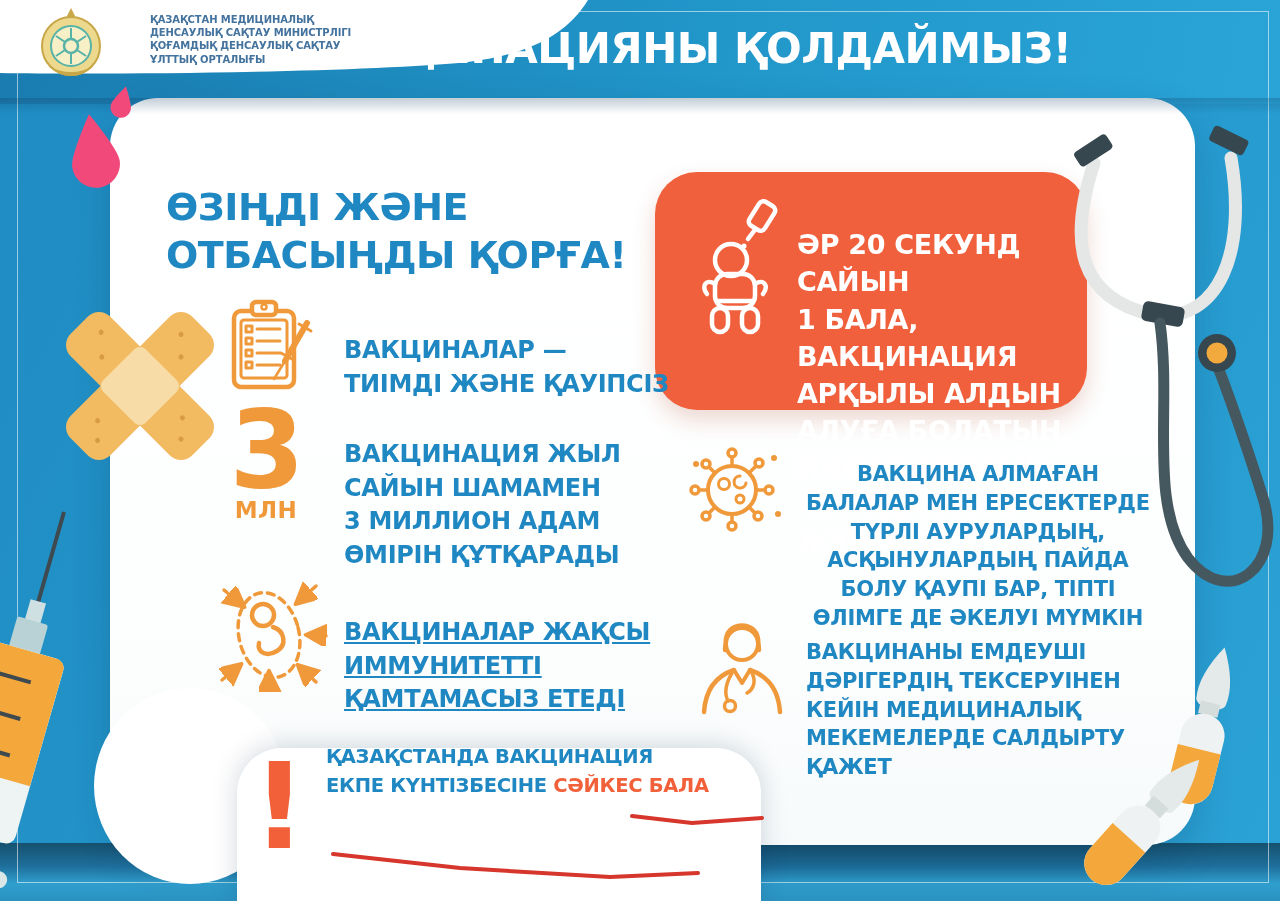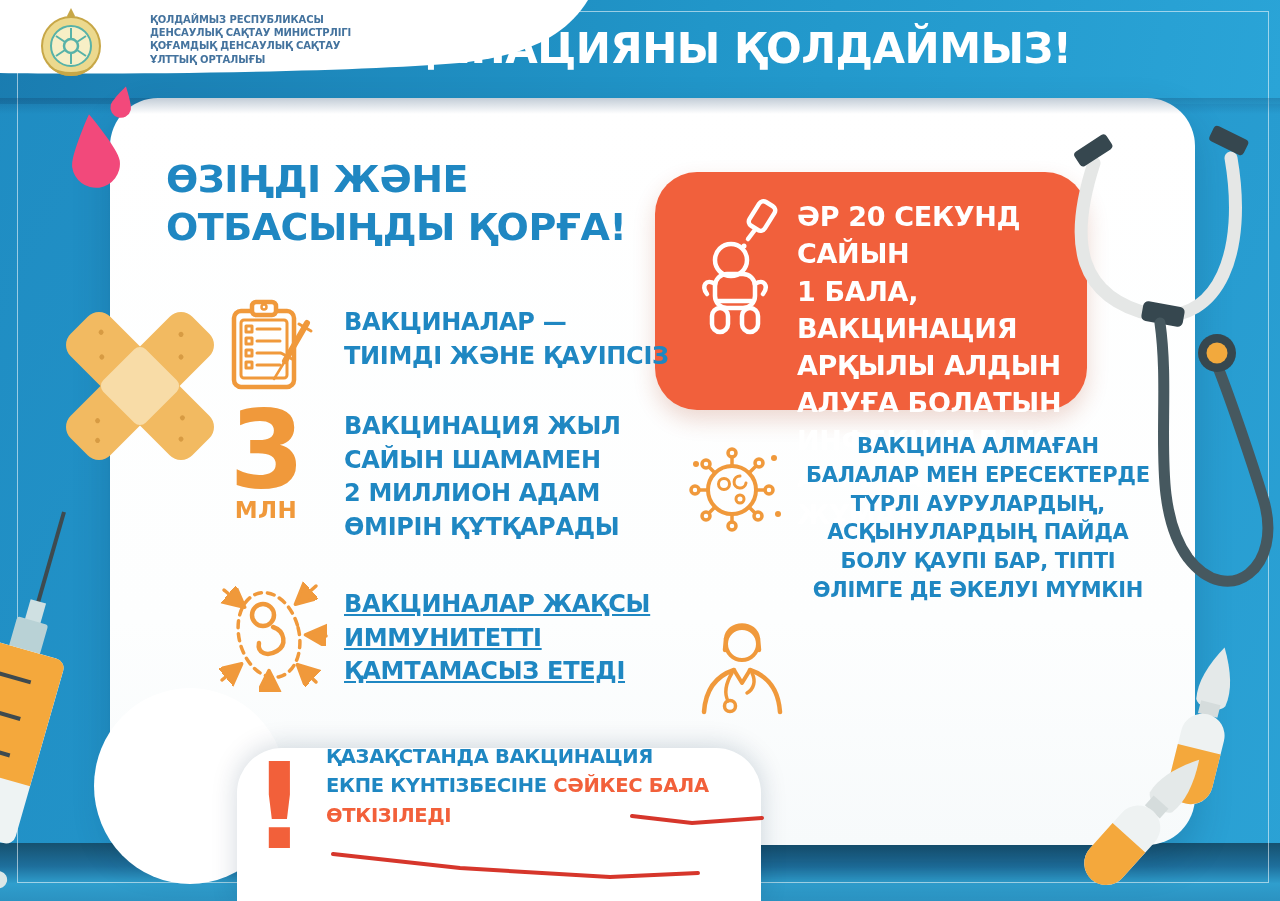--- a/index.html
+++ b/index.html
@@ -2,21 +2,21 @@
 <html><head>
 <meta charset="utf-8">
 <style>
   html,body{margin:0;padding:0;background:#0c3d5c;}
   .poster{
     position:relative;width:1280px;height:901px;overflow:hidden;
     font-family:"DejaVu Sans","Liberation Sans",sans-serif;
     background:linear-gradient(118deg,#1f8cc2 0%,#2497cc 55%,#2ba2d5 100%);
   }
   .abs{position:absolute;}
-  .pre{white-space:pre-line;}
+  .pre{white-space:pre-line;margin-top:28px;}
 
   
   .bottom-band{left:0;top:843px;width:1280px;height:58px;z-index:1;
     background:linear-gradient(180deg,#16516f 0%,#1e6f9c 40%,#2f9ecd 70%,#2b92c1 100%);}
   .header-band{left:0;top:0;width:1280px;height:104px;z-index:2;
     background:linear-gradient(100deg,#1a7cb0 0%,#2196c9 55%,#2aa4d7 100%);}
   .frame{left:17px;top:11px;width:1250px;height:870px;z-index:3;
     border:1px solid rgba(255,255,255,.55);pointer-events:none;}
   .card{left:110px;top:98px;width:1085px;height:747px;border-radius:48px;z-index:4;
     background:linear-gradient(180deg,#ffffff 0%,#fdfefe 70%,#f7fafb 100%);
@@ -101,21 +101,21 @@
   </svg>
   <svg class="abs logo-emblem" width="66" height="74" viewBox="0 0 66 74">
     <polygon points="33,2 37,10 33,17 29,10" fill="#c7a747"></polygon>
     <circle cx="33" cy="40" r="29" fill="#ecd98e" stroke="#c7a747" stroke-width="2"></circle>
     <circle cx="33" cy="40" r="20" fill="#f7efc6" stroke="#57b2a8" stroke-width="2"></circle>
     <path d="M33,22 V58 M18,30 L48,50 M48,30 L18,50" stroke="#57b2a8" stroke-width="2"></path>
     <circle cx="33" cy="40" r="7" fill="#f7efc6" stroke="#57b2a8" stroke-width="2.5"></circle>
     <path d="M10,60 Q33,72 56,60 Q45,70 33,70 Q21,70 10,60 Z" fill="#c7a747"></path>
   </svg>
   <div class="abs logo-text">
-    <div>ҚОЛДАЙМЫЗ РЕСПУБЛИКАСЫ</div>
+    <div>ҚАЗАҚСТАН МЕДИЦИНАЛЫҚ</div>
     <div>ДЕНСАУЛЫҚ САҚТАУ МИНИСТРЛІГІ</div>
     <div>ҚОҒАМДЫҚ ДЕНСАУЛЫҚ САҚТАУ</div>
     <div>ҰЛТТЫҚ ОРТАЛЫҒЫ</div>
   </div>
   <div class="abs header-title">БІЗ ВАКЦИНАЦИЯНЫ ҚОЛДАЙМЫЗ!</div>
 
   <div class="abs card-title pre">ӨЗІҢДІ ЖӘНЕ
 ОТБАСЫҢДЫ ҚОРҒА!</div>
 
   <div class="abs hl-box">
@@ -159,21 +159,21 @@
     <line x1="75" y1="28" x2="87" y2="35" stroke-width="3"></line>
     <line x1="57" y1="57" x2="68" y2="63" stroke-width="3"></line>
   </svg>
   <div class="abs fact-text t-l pre" style="left:344px;top:306px;">ВАКЦИНАЛАР —
 ТИІМДІ ЖӘНЕ ҚАУІПСІЗ</div>
 
   <div class="abs big3">3</div>
   <div class="abs mln">МЛН</div>
   <div class="abs fact-text t-l pre" style="left:344px;top:410px;">ВАКЦИНАЦИЯ ЖЫЛ
 САЙЫН ШАМАМЕН
-2 МИЛЛИОН АДАМ
+3 МИЛЛИОН АДАМ
 ӨМІРІН ҚҰТҚАРАДЫ</div>
 
   <svg class="abs icon" style="left:212px;top:574px;" width="118" height="120" viewBox="0 0 118 120" fill="none" stroke="#f0993b" stroke-linecap="round" stroke-linejoin="round">
     <defs>
       <marker id="ah" markerWidth="8" markerHeight="8" refX="5" refY="3" orient="auto">
         <path d="M0,0 L6,3 L0,6 Z" fill="#f0993b"></path>
       </marker>
     </defs>
     <ellipse cx="57" cy="61" rx="30" ry="43" transform="rotate(-14 57 61)" stroke-width="3.5" stroke-dasharray="7 6"></ellipse>
     <circle cx="51" cy="41" r="11" stroke-width="4.5"></circle>
@@ -231,28 +231,32 @@
     <circle cx="50" cy="34" r="16" stroke-width="4"></circle>
     <path d="M34,29 C36,11 64,11 66,29" stroke-width="4.5"></path>
     <path d="M34,29 L33,40 M66,29 L67,40" stroke-width="4.5"></path>
     <path d="M12,102 C14,73 30,64 42,60" stroke-width="4.5"></path>
     <path d="M88,102 C86,73 70,64 58,60" stroke-width="4.5"></path>
     <path d="M42,60 L50,73 L58,60" stroke-width="4"></path>
     <path d="M40,63 C34,73 32,83 36,91" stroke-width="3.5"></path>
     <circle cx="38" cy="96" r="5.5" stroke-width="3.5"></circle>
     <path d="M60,63 C64,71 62,79 55,83" stroke-width="3.5"></path>
   </svg>
+  <div class="abs fact-text t-r pre" style="left:806px;top:610px;">ВАКЦИНАНЫ ЕМДЕУШІ
+ДӘРІГЕРДІҢ ТЕКСЕРУІНЕН
+КЕЙІН МЕДИЦИНАЛЫҚ
+МЕКЕМЕЛЕРДЕ САЛДЫРТУ
+ҚАЖЕТ</div>
 
   <div class="abs note-mark">!</div>
   <div class="abs note-text">
     <div><span class="note-blue">ҚАЗАҚСТАНДА ВАКЦИНАЦИЯ</span></div>
     <div>
       <span class="note-blue">ЕКПЕ КҮНТІЗБЕСІНЕ </span><span class="note-orange">СӘЙКЕС БАЛА</span>
     </div>
-    <div><span class="note-orange">ӨТКІЗІЛЕДІ</span></div>
   </div>
   <svg class="abs underlines" width="480" height="120" viewBox="0 0 480 120" fill="none" stroke="#d6362b" stroke-width="4" stroke-linecap="round">
     <path d="M332,36 L392,43 L462,38"></path>
     <path d="M33,74 L160,88 L310,97 L398,93"></path>
   </svg>
 
   <svg class="abs deco drops" width="80" height="104" viewBox="0 0 80 104">
     <g transform="translate(2,28) rotate(-8 24 36)">
       <path d="M24,0 C24,0 48,38 48,50 A24,24 0 1,1 0,50 C0,38 24,0 24,0 Z" fill="#f2497b"></path>
     </g>

